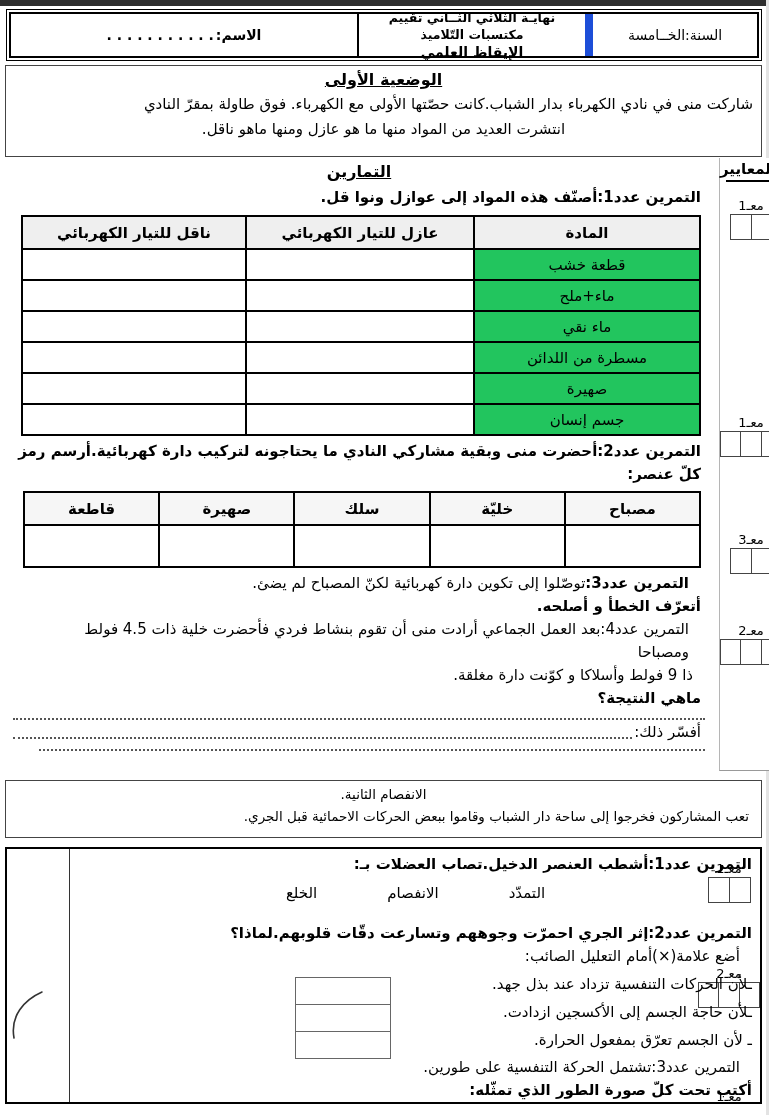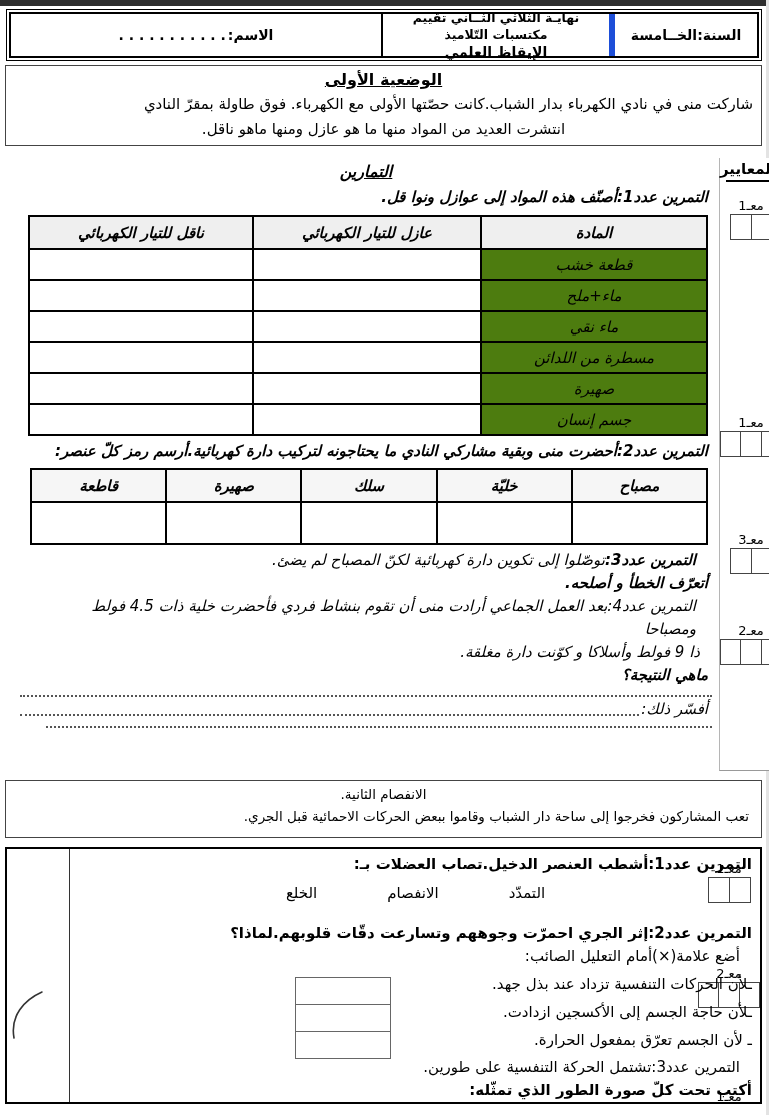--- a/index.html
+++ b/index.html
@@ -21,29 +21,29 @@
   .scan-edge { right:0; top:0; width:3px; height:1115px; background:#e3e3e3; }
 
   
   .header-table {
     left:9px; top:12px; width:750px; height:46px;
     display:flex; border:2px solid #000;
     outline:1px solid #000; outline-offset:2px;
     background:#fff;
   }
   .header-cell { display:flex; flex-direction:column; align-items:center; justify-content:center; }
-  .hc-year  { width:148px; border-left:6px solid #1d4ed8; font-size:14px; font-weight:bold; }
+  .hc-year  { width:172px; border-left:8px solid #1d4ed8; font-size:14px; font-weight:normal; }
   .hc-title { width:228px; border-left:2px solid #000; font-weight:bold; text-align:center; }
   .hc-title .l1 { font-size:12.5px; line-height:17px; }
   .hc-title .l2 { font-size:14px; line-height:18px; }
   .hc-name  { flex:1; font-size:14px; font-weight:bold; flex-direction:row; gap:2px; }
 
   
   .situation { left:5px; width:757px; border:1px solid #444; background:#fff; padding:2px 8px; }
-  .sit1 { top:65px; height:81px; }
+  .sit1 { top:65px; height:92px; }
   .sit1 .sit-title { text-align:center; font-weight:bold; font-size:16px; text-decoration:underline; line-height:24px; }
   .sit1 .l1 { text-align:right; line-height:25px; }
   .sit1 .l2 { text-align:center; line-height:25px; }
   .sit2 { top:780px; height:58px; font-size:13.5px; }
   .sit2 .sit-title { text-align:center; line-height:22px; }
   .sit2 .txt { text-align:right; line-height:22px; padding-right:4px; }
 
   
   .crit-col {
     left:719px; top:158px; width:64px; height:613px;
@@ -51,31 +51,31 @@
     background:#fff;
   }
   .crit-title { font-weight:bold; font-size:15px; text-align:center; margin:0 6px; border-bottom:2px solid #000; line-height:22px; }
   .marker { position:absolute; width:100%; text-align:center; }
   .marker .mlabel { font-size:13px; line-height:15px; display:block; }
   .cells { display:flex; justify-content:center; margin-top:1px; }
   .cellbox { width:22px; height:26px; border:1px solid #444; background:#fff; }
   .cells .cellbox + .cellbox { margin-right:-1px; }
 
   
-  .ex-area { left:16px; top:158px; width:700px;font-style:italic; }
+  .ex-area { left:9px; top:158px; width:700px; }
   .ex-title { text-align:center; font-weight:bold; font-size:16px; text-decoration:underline; line-height:23px; margin-top:2px; }
   .ex-h { text-align:right; font-weight:bold; padding:0 8px; line-height:23px; }
   .ex-line { text-align:right; padding:0 20px; line-height:23px; }
 
   table { border-collapse:collapse; table-layout:fixed; }
   .t1 { width:678px; margin:6px 8px 0 0; border:2px solid #000; }
   .t1 th, .t1 td { border:2px solid #000; text-align:center; font-size:15px; }
   .t1 th { height:33px; font-weight:bold; background:#efefef; }
   .t1 td { height:31px; }
-  .t1 td.mat { background:#4d7c0f; }
+  .t1 td.mat { background:#22c55e; }
   .t1 col.c-mat { width:226px; } .t1 col.c-ins { width:228px; } .t1 col.c-con { width:224px; }
 
   .t2 { width:678px; margin:5px 8px 0 0; border:2px solid #000; }
   .t2 th, .t2 td { border:2px solid #000; text-align:center; }
   .t2 th { height:33px; font-weight:bold; background:#f6f6f6; font-size:15px; }
   .t2 td { height:42px; }
 
   .dotline { border-bottom:2px dotted #555; height:2px; margin:0 4px; }
   .explain-row { display:flex; align-items:flex-end; padding:0 8px 0 4px; line-height:24px; }
   .explain-row .dotfill { flex:1; border-bottom:2px dotted #555; margin-bottom:5px; margin-right:2px; }

